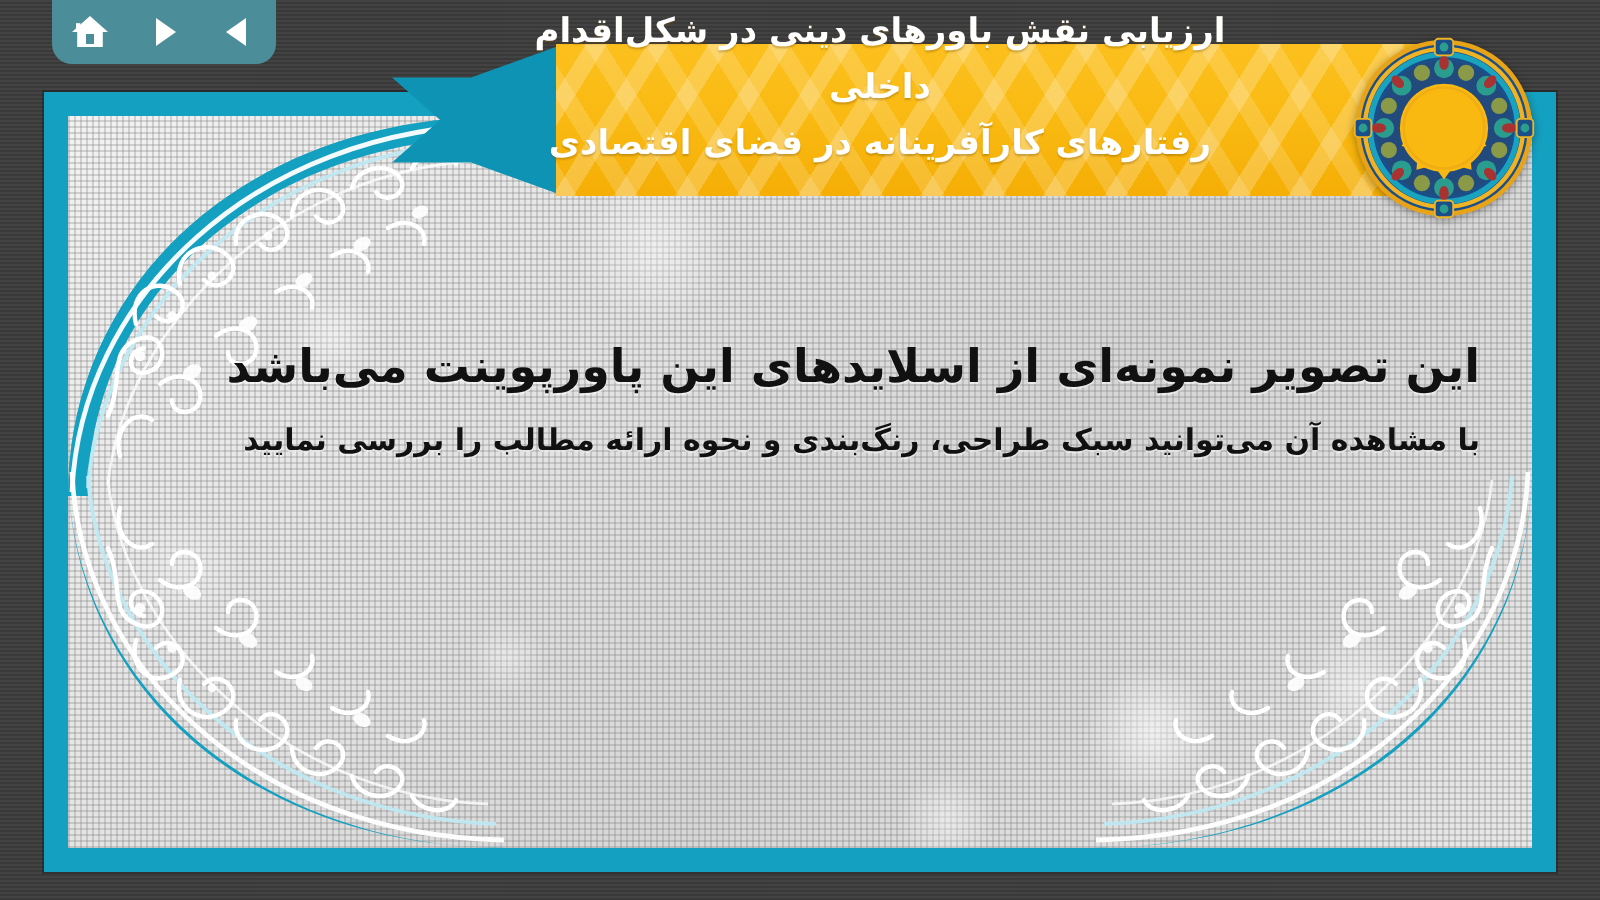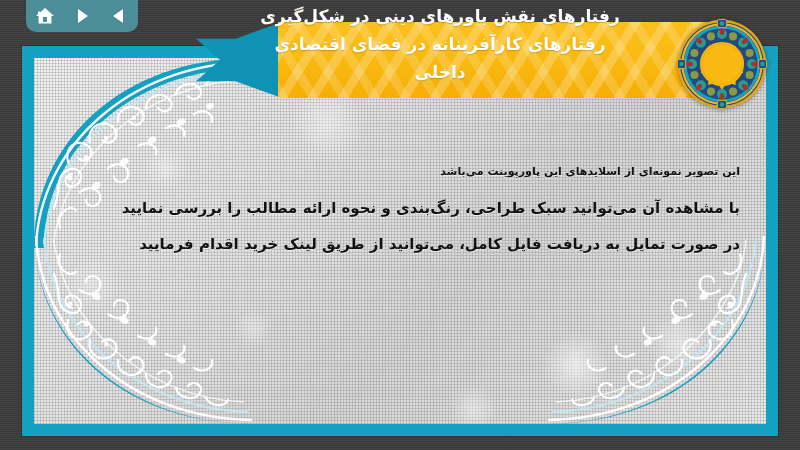--- a/index.html
+++ b/index.html
@@ -175,21 +175,21 @@
     z-index: 4;
   }
   .body-line {
     color: #111111;
     font-size: 16.5px;
     font-weight: 700;
     line-height: 36px;
     white-space: nowrap;
     text-shadow: 0 1px 0 rgba(255,255,255,0.55);
   }
-  .body-line.l1 { font-size: 11px; }
+  .body-line.l1 { font-size: 23px; margin-top: 12px; }
   .body-line.l2 { font-size: 15px; margin-left: 32px; }
   .body-line.l3 { font-size: 15px; }
 </style>
 </head>
 <body>
 
 <div id="slide">
 
   <div class="outer-frame"></div>
 
@@ -286,35 +286,34 @@
           <ellipse cx="90" cy="104" rx="5" ry="3.4" transform="rotate(-32 90 104)"></ellipse>
           <ellipse cx="118" cy="82" rx="4.6" ry="3.2" transform="rotate(-30 118 82)"></ellipse>
           <circle cx="36" cy="120" r="2.6"></circle>
           <circle cx="52" cy="100" r="2.4"></circle>
         </g>
       </svg>
 
       <div class="body-copy">
         <div class="body-line l1">این تصویر نمونه‌ای از اسلایدهای این پاورپوینت می‌باشد</div>
         <div class="body-line l2">با مشاهده آن می‌توانید سبک طراحی، رنگ‌بندی و نحوه ارائه مطالب را بررسی نمایید</div>
-        <div class="body-line l3">در صورت تمایل به دریافت فایل کامل، می‌توانید از طریق لینک خرید اقدام فرمایید</div>
       </div>
 
     </div>
   </div>
 
   <div class="banner-wrap">
     <div class="banner-tail"></div>
     <div class="banner-body"></div>
   </div>
 
   <div class="banner-title">
-    <div>رفتارهای نقش باورهای دینی در شکل‌گیری</div>
+    <div>ارزیابی نقش باورهای دینی در شکل‌اقدام</div>
+    <div>داخلی</div>
     <div>رفتارهای کارآفرینانه در فضای اقتصادی</div>
-    <div>داخلی</div>
   </div>
 
   <svg class="medallion" viewBox="0 0 100 100">
     <circle cx="50" cy="50" r="48" fill="#e8a317"></circle>
     <circle cx="50" cy="50" r="45.5" fill="#1b4f8a"></circle>
     <circle cx="50" cy="50" r="43" fill="none" stroke="#f0b323" stroke-width="2.4"></circle>
     <circle cx="50" cy="50" r="40" fill="none" stroke="#1aa3bf" stroke-width="3"></circle>
     <circle cx="50" cy="50" r="36.5" fill="#224a7d"></circle>
     <g>
       <g fill="#2a9d8f">

